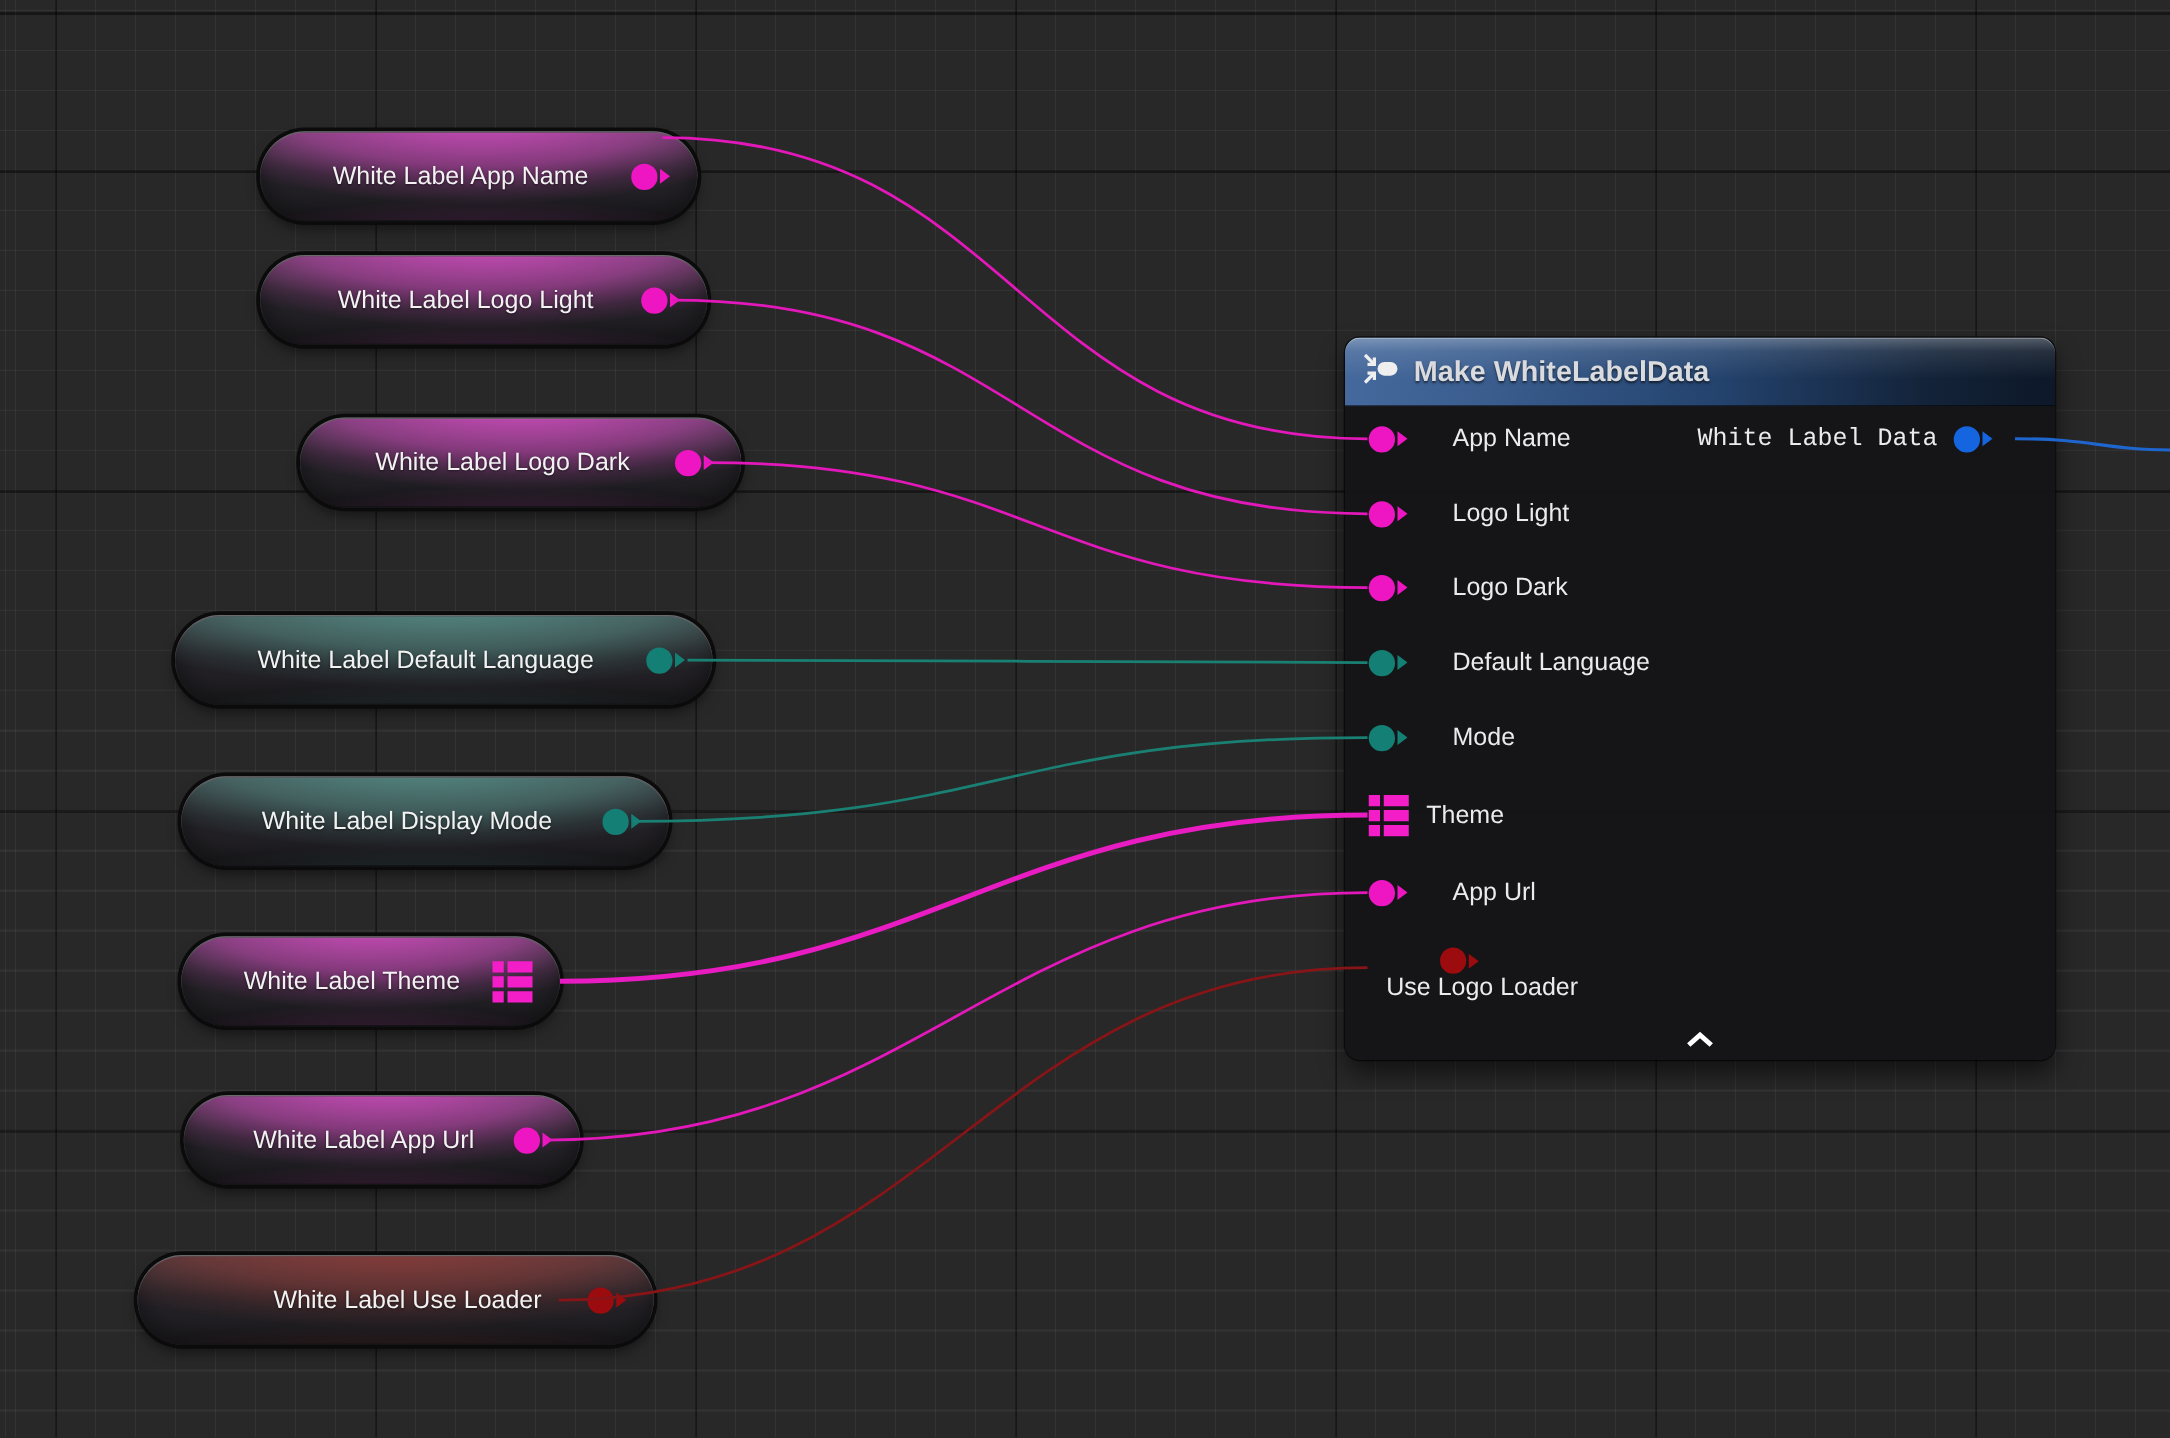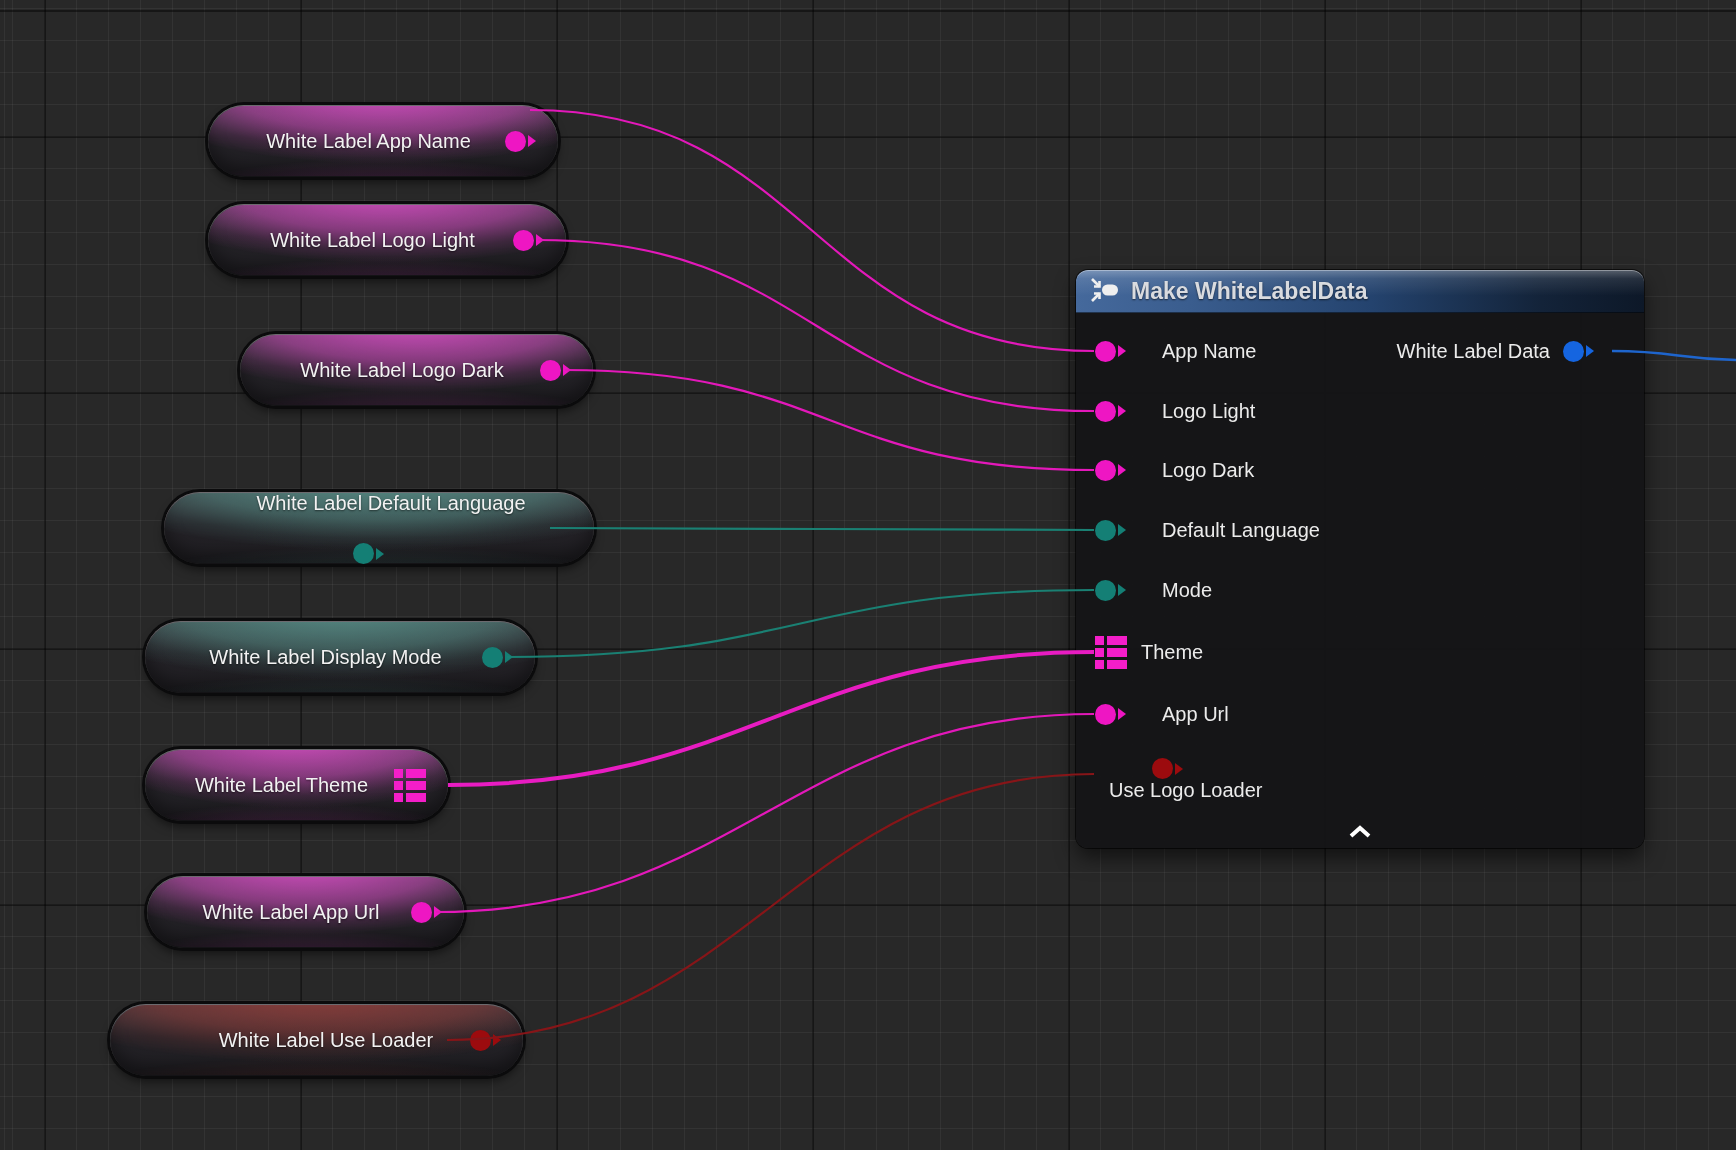--- a/index.html
+++ b/index.html
@@ -44,21 +44,21 @@
     border-left:8px solid var(--pin);margin-left:2px;}
   .struct-grid{display:grid;grid-template-columns:9px 20px;grid-auto-rows:9px;gap:3px;}
   .struct-grid i{background:var(--pin);display:block;}
 
   
   .make-node{
     position:absolute;border-radius:12px;background:rgba(21,21,23,0.97);
     box-shadow:0 0 0 1px rgba(0,0,0,0.65), 0 10px 20px rgba(0,0,0,0.55);
   }
   .make-header{
-    height:43px;border-radius:12px 12px 0 0;display:flex;align-items:center;padding:0 14px;
+    height:55px;border-radius:12px 12px 0 0;display:flex;align-items:center;padding:0 14px;
     background:
       linear-gradient(180deg, rgba(255,255,255,0.30) 0%, rgba(255,255,255,0.10) 20%, rgba(255,255,255,0) 60%),
       linear-gradient(90deg,#45699c 0%,#3a5d8e 20%,#24436e 52%,#132339 82%,#0d1828 100%);
     box-shadow:inset 0 1px 0 rgba(255,255,255,0.35), inset 0 -1px 0 rgba(0,0,0,0.5);
   }
   .make-title{margin-left:11px;font-size:23px;font-weight:bold;color:#d9dbdf;
     text-shadow:0 1px 2px rgba(0,0,0,0.6);white-space:nowrap;}
   .pin-row{position:absolute;left:19px;height:32px;display:flex;align-items:center;}
   .pin-row .pin-label{margin-left:14px;color:#ebebeb;font-size:20px;white-space:nowrap;}
   .pin-row-out{position:absolute;right:28px;height:32px;display:flex;align-items:center;}
@@ -87,21 +87,21 @@
           <span class="pin-arrow"></span>
         </span>
       </div>
       <div class="pill" style="left: 240px; top: 334px; width: 353px; height: 72px; --glow: 224,78,204; --pin: #ee16c3;">
         <span class="label">White Label Logo Dark</span>
         <span class="pin-group">
           <span class="pin-circle"></span>
           <span class="pin-arrow"></span>
         </span>
       </div>
-      <div class="pill" style="left: 164px; top: 492px; width: 430px; height: 72px; flex-direction: column; --glow: 88,148,140; --pin: #147f75;">
+      <div class="pill" style="left: 140px; top: 492px; width: 430px; height: 72px; --glow: 88,148,140; --pin: #147f75;">
         <span class="label">White Label Default Language</span>
         <span class="pin-group">
           <span class="pin-circle"></span>
           <span class="pin-arrow"></span>
         </span>
       </div>
       <div class="pill" style="left: 145px; top: 621px; width: 390px; height: 72px; --glow: 88,148,140; --pin: #147f75;">
         <span class="label">White Label Display Mode</span>
         <span class="pin-group">
           <span class="pin-circle"></span>
@@ -203,21 +203,21 @@
           </span>
           <span class="pin-label">App Url</span>
         </div>
         <div class="pin-row" style="top: 488px; flex-direction: column; --pin: #9c0b0e;">
           <span class="pin-group">
             <span class="pin-circle"></span>
             <span class="pin-arrow"></span>
           </span>
           <span class="pin-label">Use Logo Loader</span>
         </div>
-        <div class="pin-row-out" style="top: 65px; --pin: #1565e0;">
+        <div class="pin-row-out" style="top: 65px; font-family: Liberation Mono, monospace; --pin: #1565e0;">
           <span class="pin-label">White Label Data</span>
           <span class="pin-group">
             <span class="pin-circle"></span>
             <span class="pin-arrow"></span>
           </span>
         </div>
         <button class="collapse-btn"><svg width="24" height="13" viewBox="0 0 24 13">
   <polyline points="3,11 12,3 21,11" fill="none" stroke="#ffffff" stroke-width="4"></polyline>
           </svg></button>
       </div>

